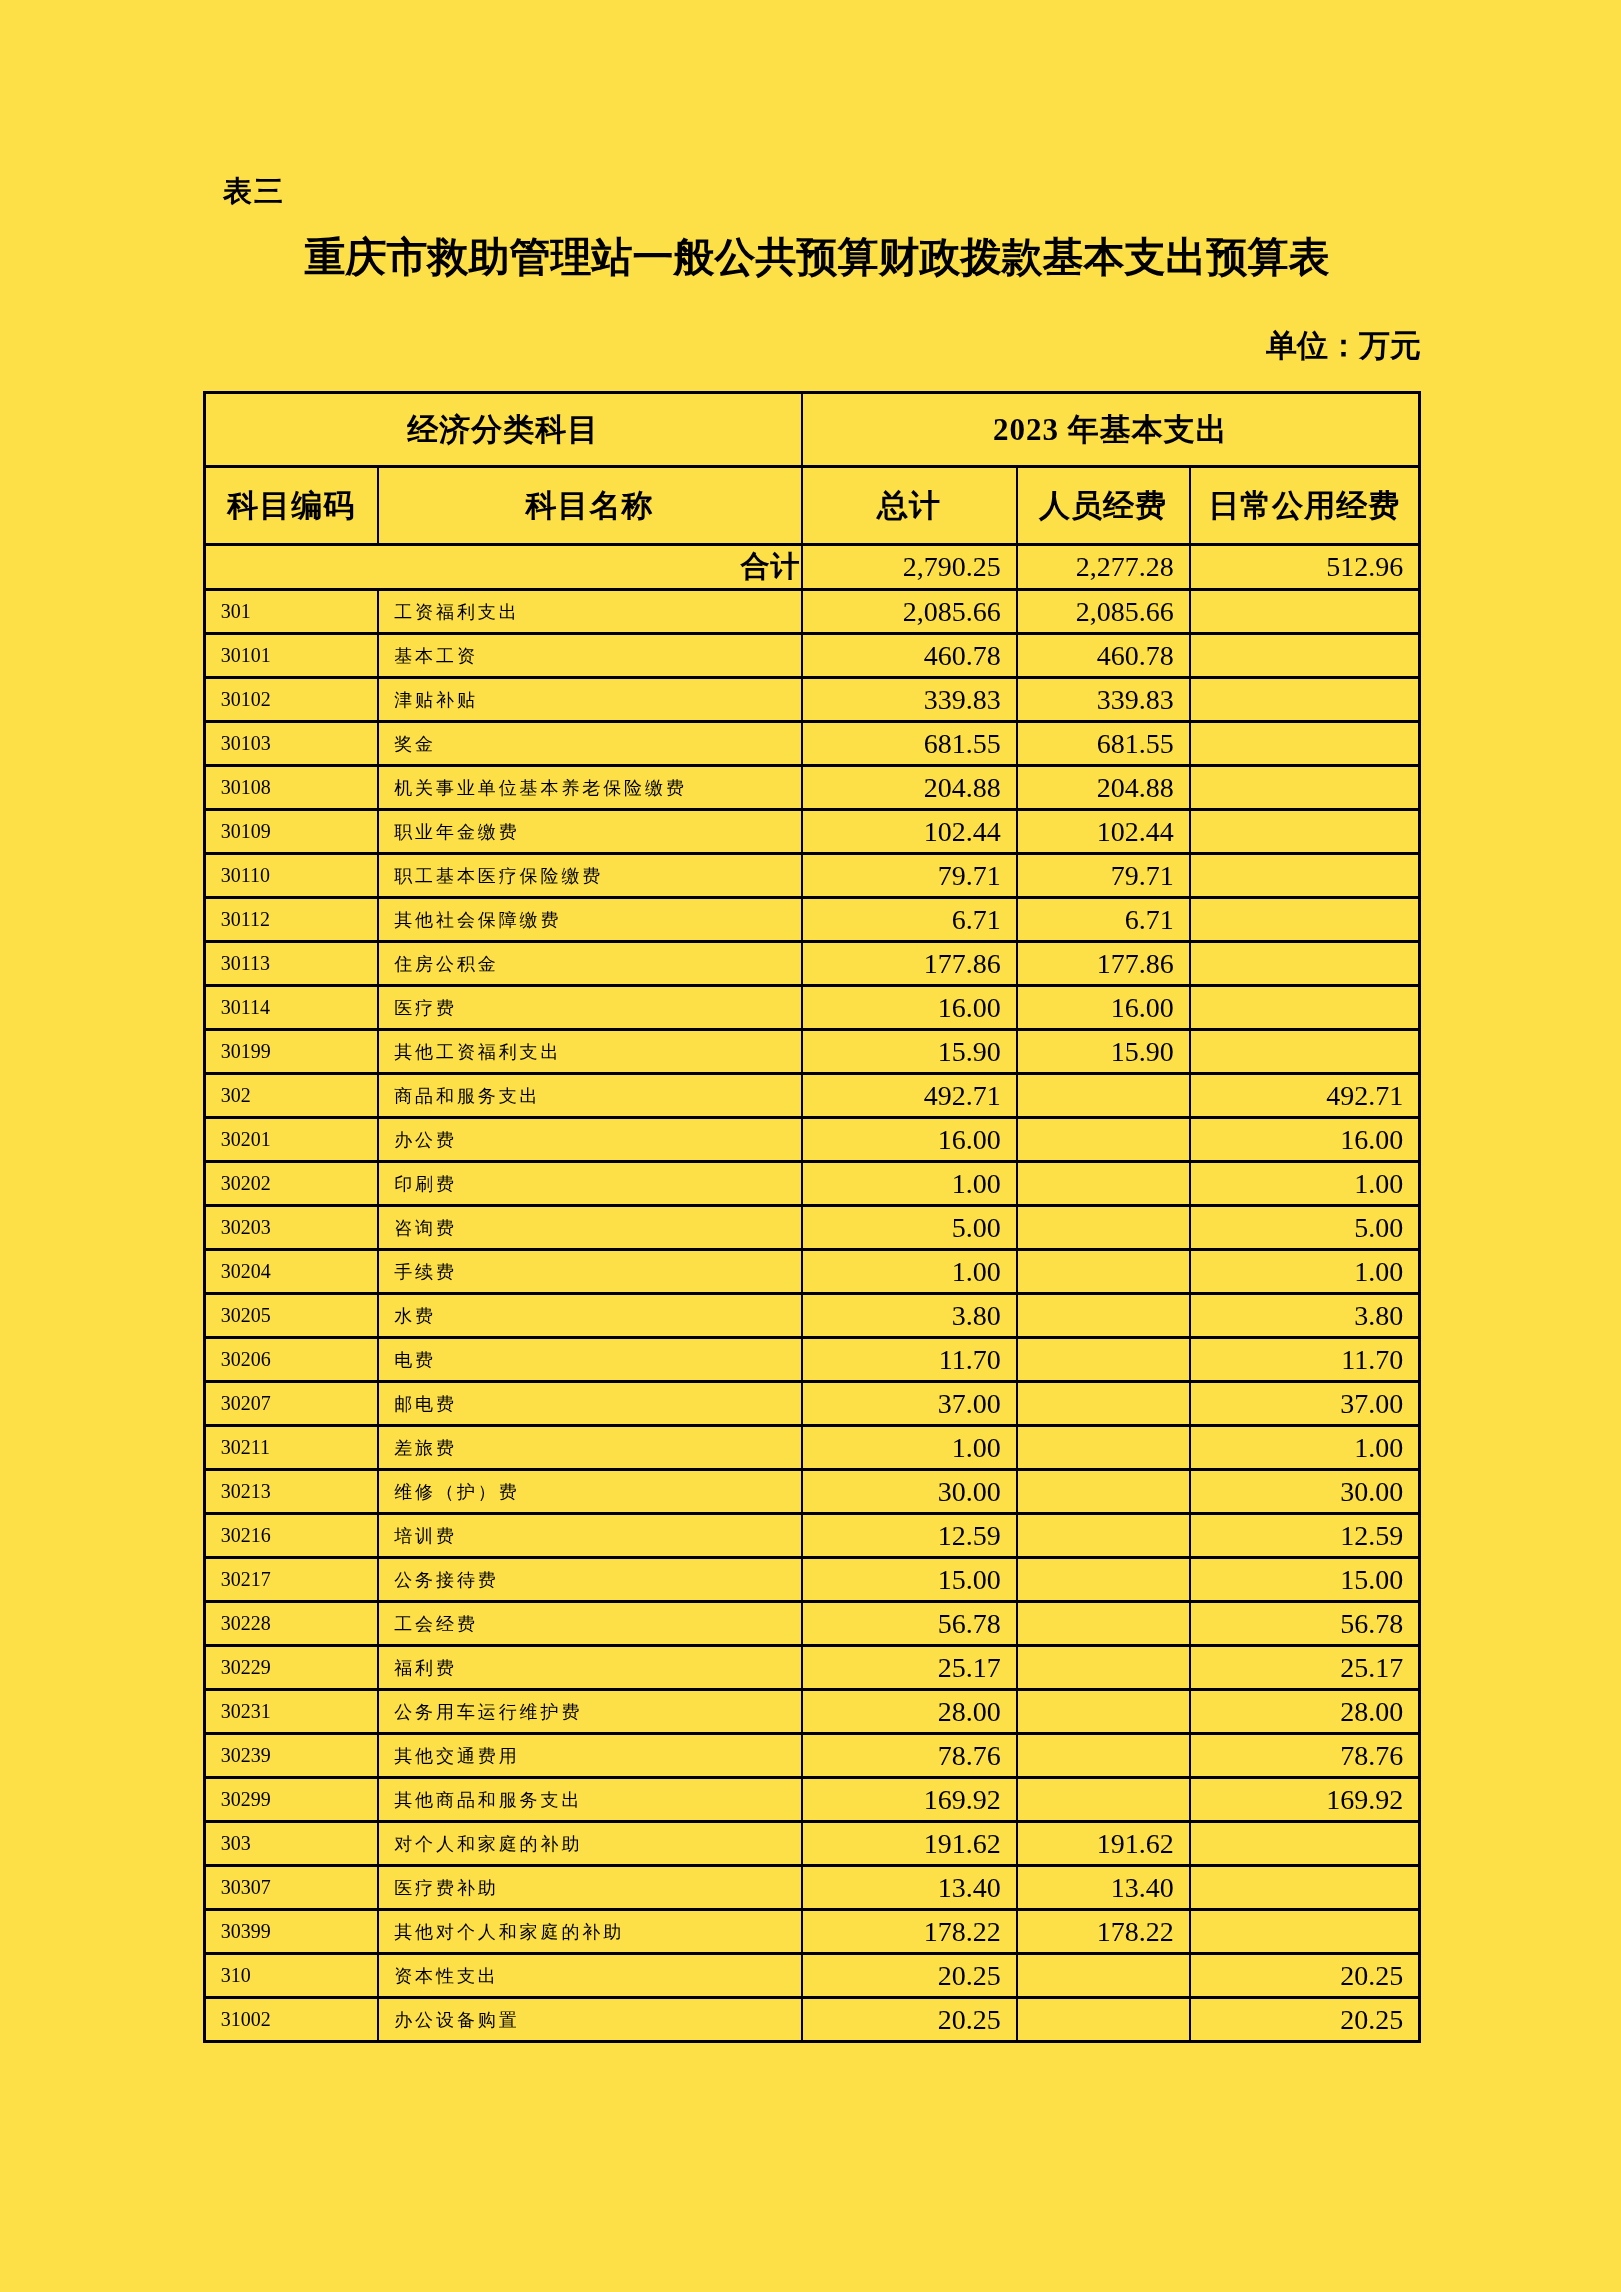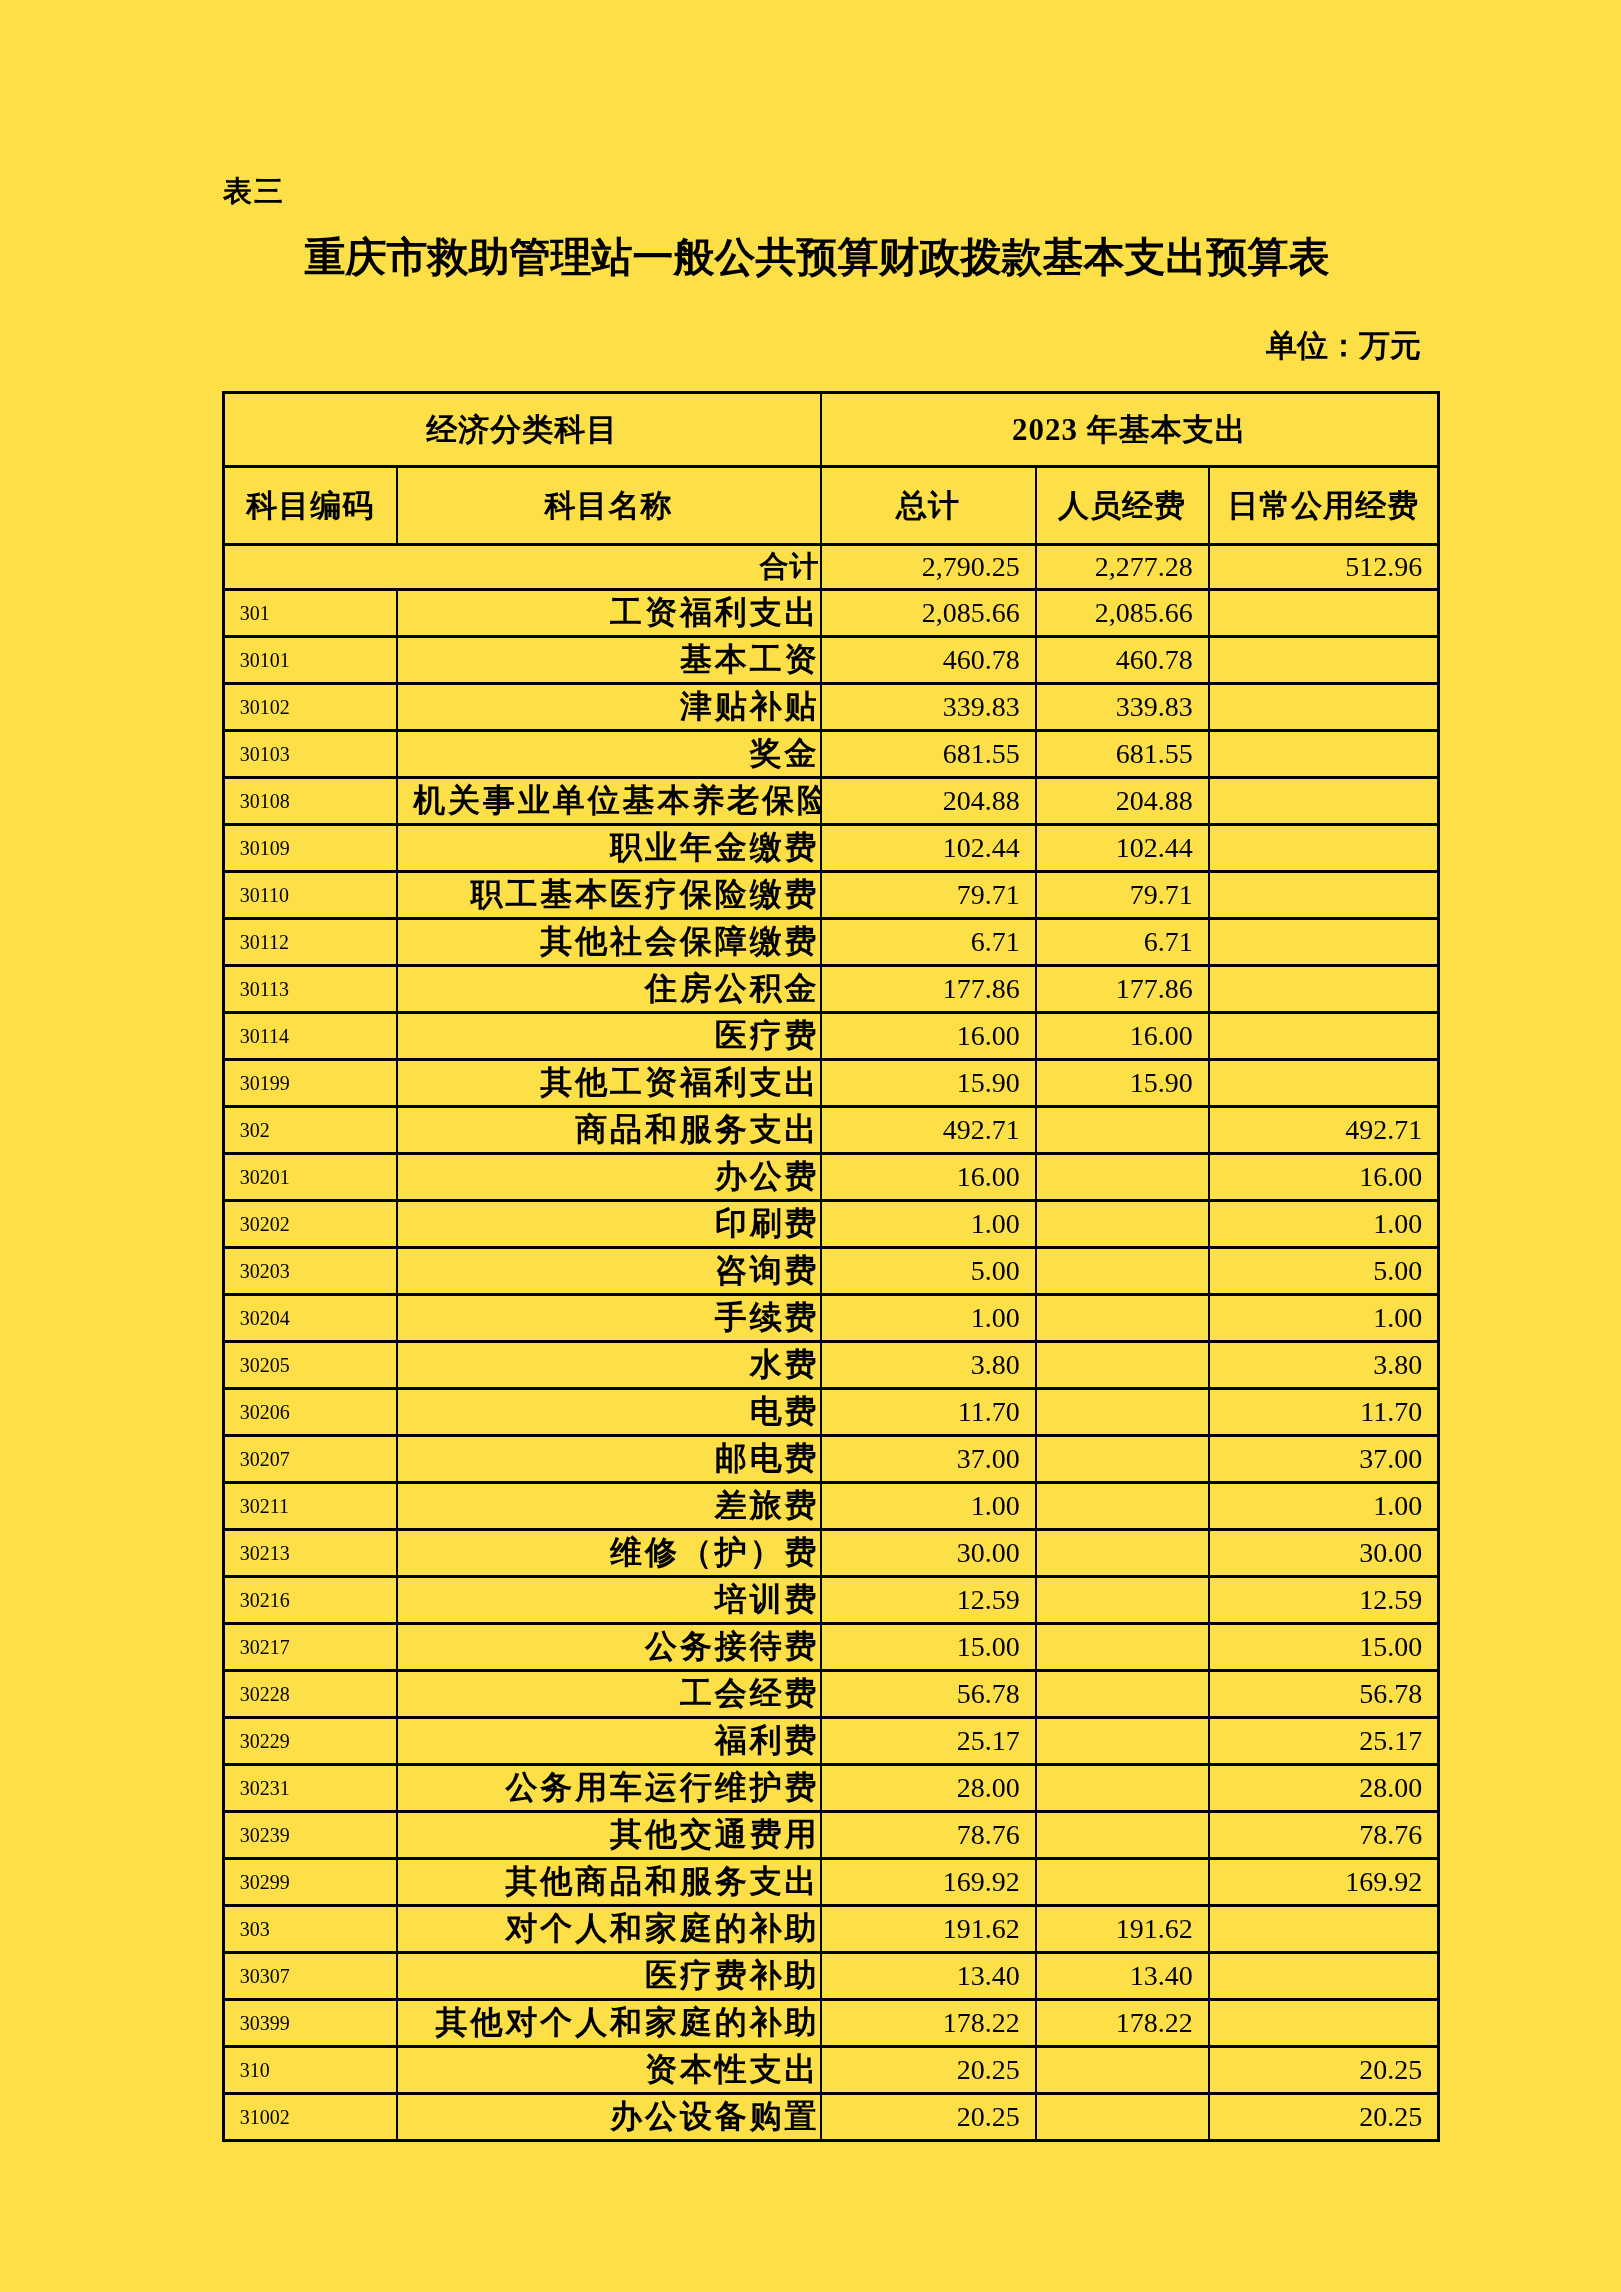--- a/index.html
+++ b/index.html
@@ -25,21 +25,21 @@
     font-weight:bold; font-size:41px; line-height:49px;
   }
   .unit-note {
     position:absolute; left:220px; top:327px; width:1201px;
     text-align:right;
     font-family:"Liberation Sans","DejaVu Sans",sans-serif;
     font-weight:600; font-size:31px; line-height:37px;
   }
 
   table.budget {
-    position:absolute; left:222px; top:391px;
+    position:absolute; left:203px; top:391px;
     width:1214px;
     border-collapse:collapse; table-layout:fixed;
     border:3.9px solid #000;
   }
   table.budget th, table.budget td {
     border-left:2px solid #000; border-right:2px solid #000;
     border-top:3.9px solid #000; border-bottom:3.9px solid #000;
     vertical-align:middle;
     overflow:hidden; white-space:nowrap;
   }
@@ -54,23 +54,22 @@
     letter-spacing:1px;
   }
   td.total-label-cell {
     font-weight:bold; font-size:29px; text-align:right;
     letter-spacing:1px;
   }
   td.code-cell {
     font-size:20px; text-align:left; padding-left:14.7px;
   }
   td.name-cell {
-    font-size:32px; text-align:right; padding-left:15.7px;
+    font-size:18px; text-align:left; padding-left:15.7px;
     letter-spacing:2.9px;
-    font-weight:bold;
   }
   td.num-cell {
     font-size:28px; text-align:right; padding-right:14.7px;
   }
 </style>
 </head>
 <body>
 
 <div class="page">
 

